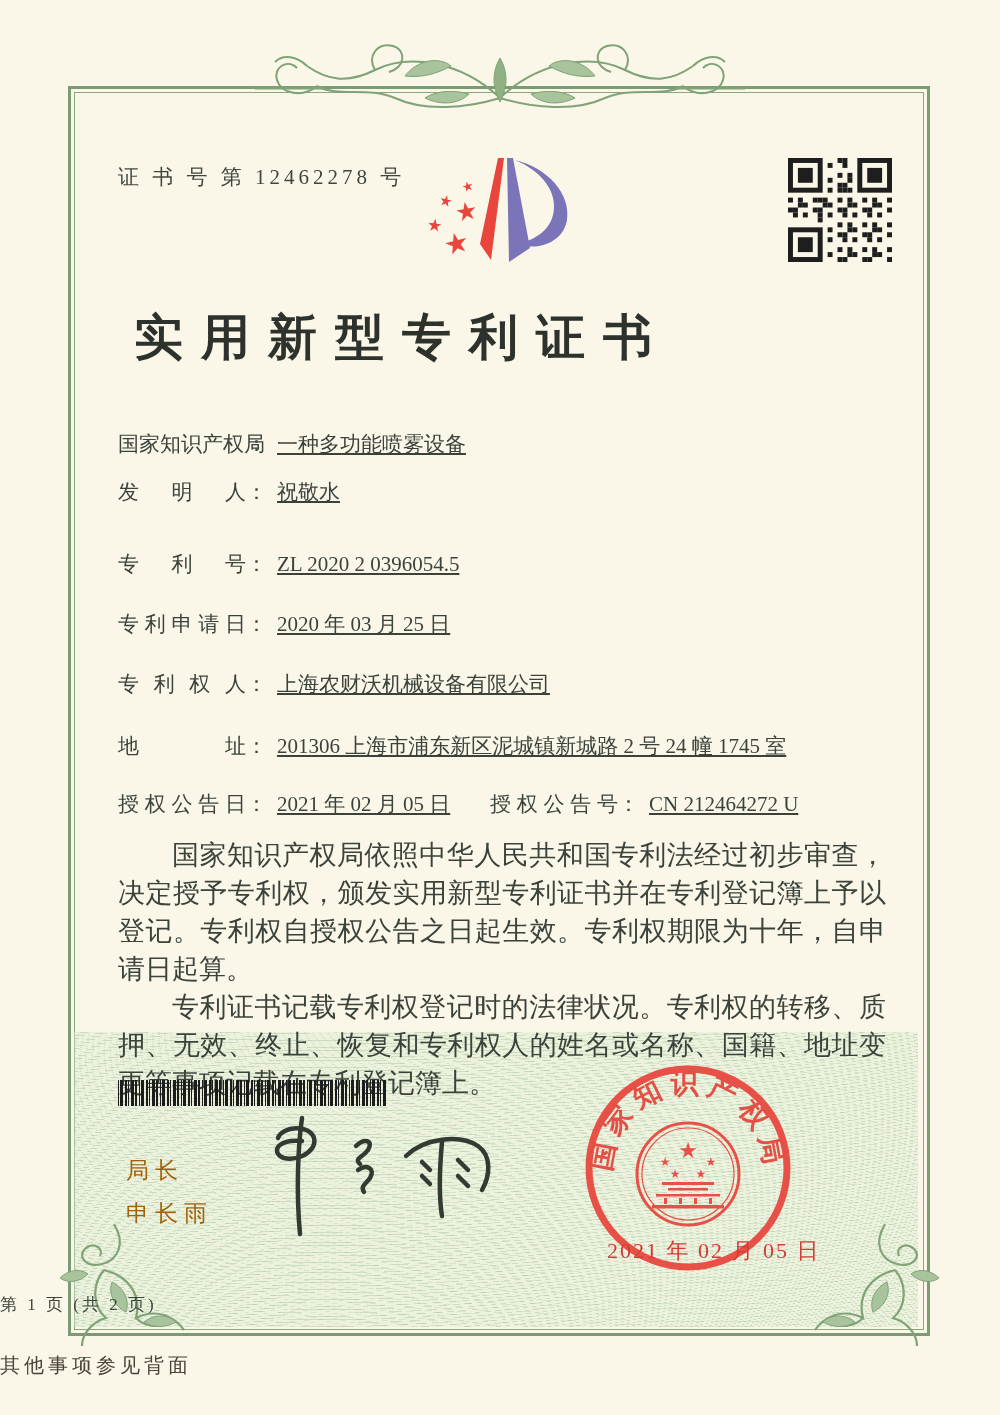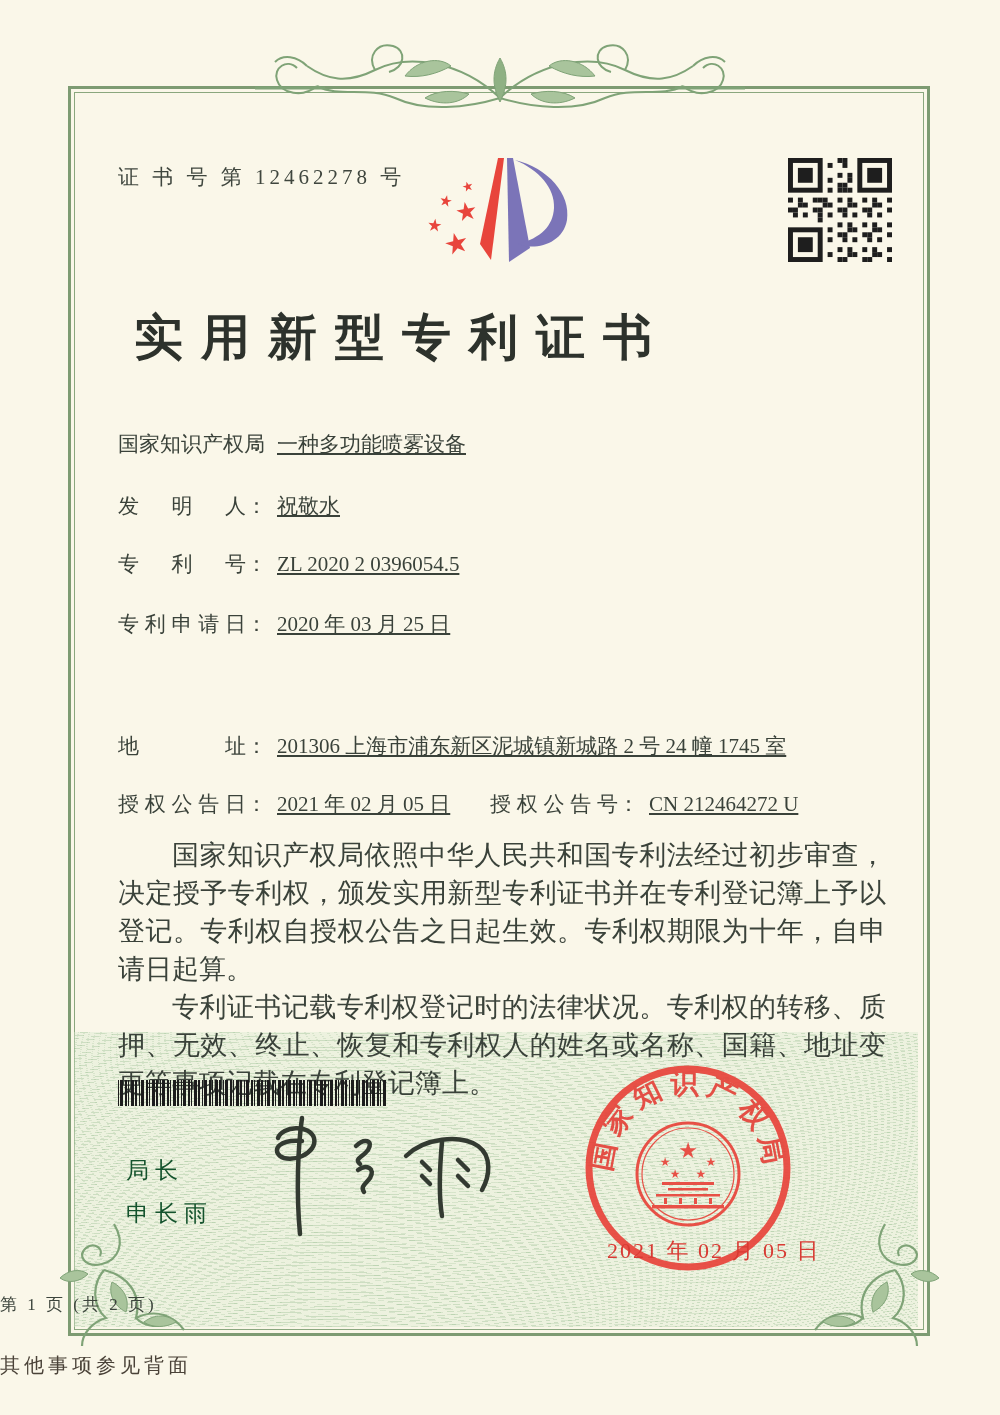--- a/index.html
+++ b/index.html
@@ -18,21 +18,21 @@
   .certno{left:118px;top:163px;font-size:21px;letter-spacing:4px;color:#3f463e;z-index:2;}
   .title{left:0;top:305px;width:804px;text-align:center;font-size:49px;font-weight:bold;
          letter-spacing:18px;color:#2d322c;z-index:2;}
   .field{left:118px;font-size:21px;color:#3a423a;z-index:2;white-space:nowrap;}
   .flabel{display:inline-block;width:128px;text-align:justify;text-align-last:justify;vertical-align:bottom;}
   .fvalue{margin-left:10px;text-decoration:underline;}
   .pair2{position:absolute;left:372px;top:0;white-space:nowrap;}
   .paras{left:118px;top:836px;width:768px;font-size:27px;line-height:38px;color:#3a423a;
          text-align:justify;z-index:2;}
   .paras p{margin:0;text-indent:2em;}
-  .signer{left:126px;font-size:23px;color:#14532d;z-index:2;letter-spacing:6px;}
+  .signer{left:126px;font-size:23px;color:#a16207;z-index:2;letter-spacing:6px;}
   .sealdate{left:607px;top:1236px;font-size:22px;color:#d83a33;letter-spacing:2px;z-index:4;}
   .pageind{left:0;top:1293px;width:1000px;text-align:left;font-size:17px;letter-spacing:3px;color:#3c443c;z-index:2;}
   .backnote{left:0;top:1352px;width:984px;text-align:left;font-size:20px;letter-spacing:4px;color:#4a4238;}
   .star{color:#e8453c;line-height:1;z-index:3;}
   svg{display:block;}
 </style>
 </head>
 <body>
 
 <div class="page">
@@ -200,28 +200,31 @@
       <rect x="0" y="14" width="7" height="7" fill="#1e1e1e"></rect>
       <rect x="1" y="15" width="5" height="5" fill="#faf7e9"></rect>
       <rect x="2" y="16" width="3" height="3" fill="#1e1e1e"></rect>
     </svg>
 
   <div class="abs title">实用新型专利证书</div>
 
   <div class="abs field" style="top:430px">
     <span class="flabel">国家知识产权局</span><span>：</span><span class="fvalue">一种多功能喷雾设备</span>
   </div>
-  <div class="abs field" style="top:492px">
+  <div class="abs field" style="top:478px">
     <span class="flabel">发明人</span><span>：</span><span class="fvalue">祝敬水</span>
   </div>
   <div class="abs field" style="top:550px">
     <span class="flabel">专利号</span><span>：</span><span class="fvalue">ZL 2020 2 0396054.5</span>
   </div>
   <div class="abs field" style="top:610px">
     <span class="flabel">专利申请日</span><span>：</span><span class="fvalue">2020 年 03 月 25 日</span>
+  </div>
+  <div class="abs field" style="top:670px">
+    <span class="flabel">专利权人</span><span>：</span><span class="fvalue">上海农财沃机械设备有限公司</span>
   </div>
   <div class="abs field" style="top:732px">
     <span class="flabel">地址</span><span>：</span><span class="fvalue">201306 上海市浦东新区泥城镇新城路 2 号 24 幢 1745 室</span>
   </div>
   <div class="abs field" style="top:790px;width:768px">
     <span class="flabel">授权公告日</span><span>：</span><span class="fvalue">2021 年 02 月 05 日</span>
     <span class="pair2">
       <span class="flabel">授权公告号</span><span>：</span><span class="fvalue">CN 212464272 U</span>
     </span>
   </div>

